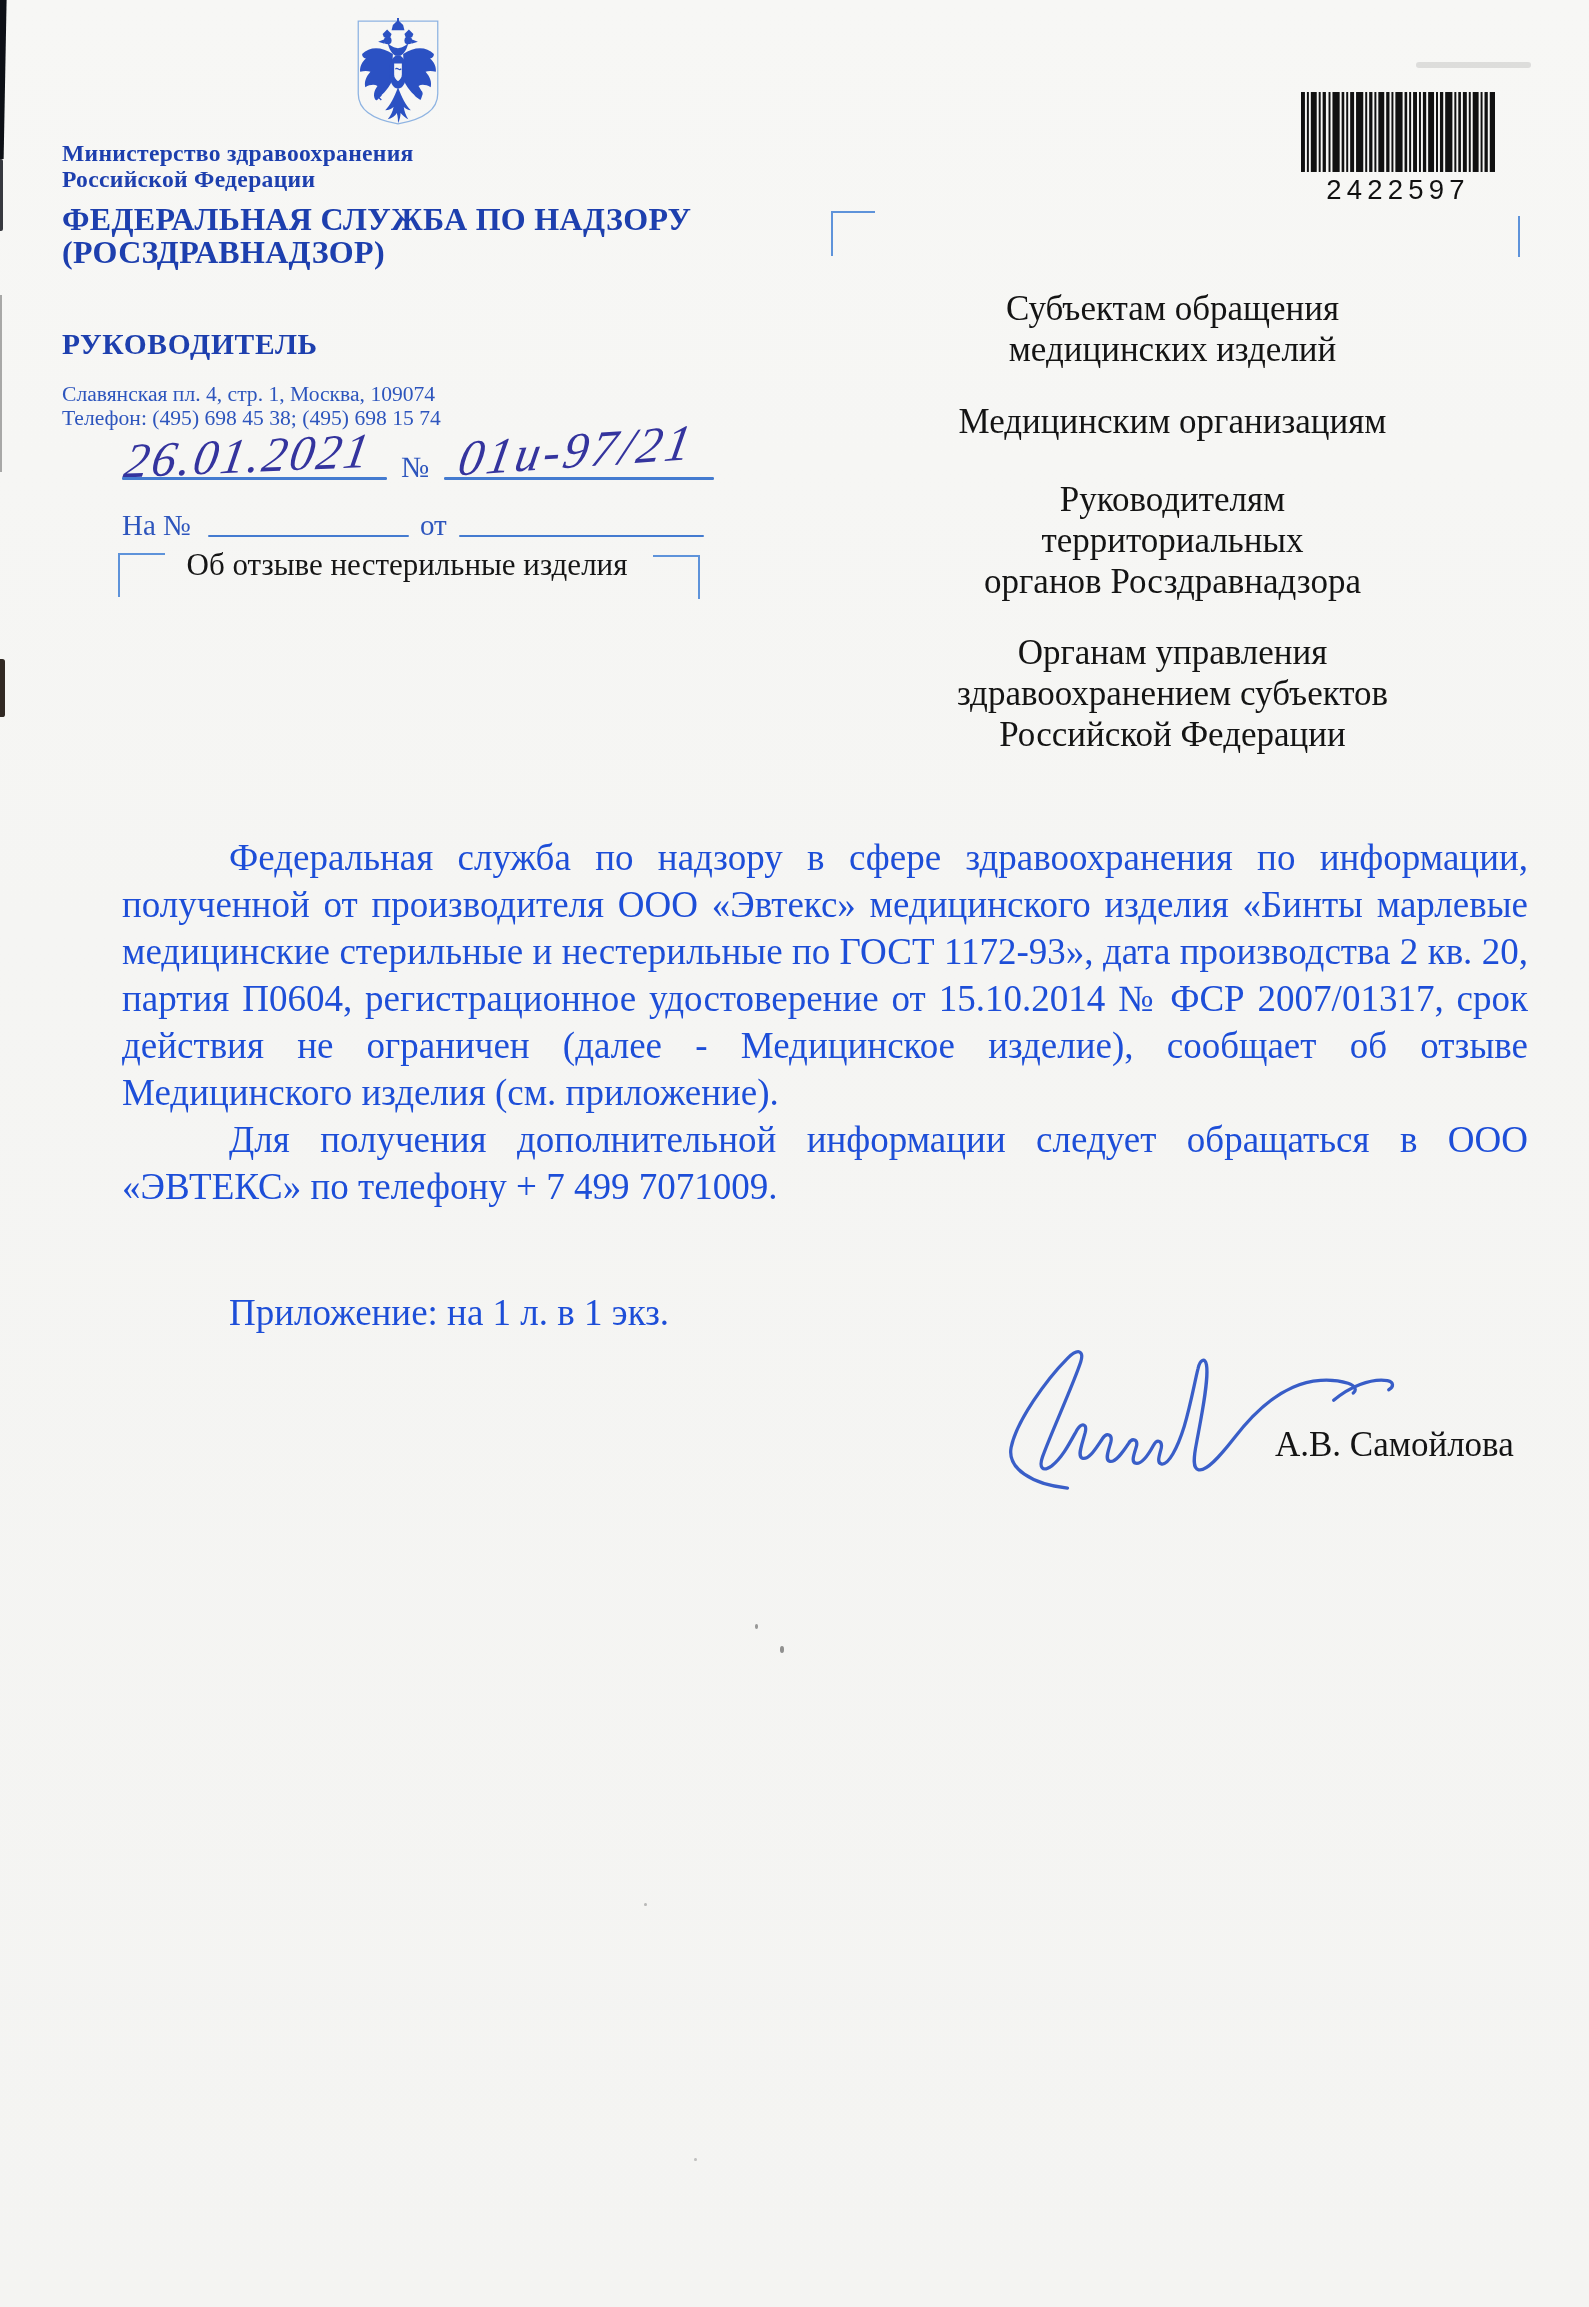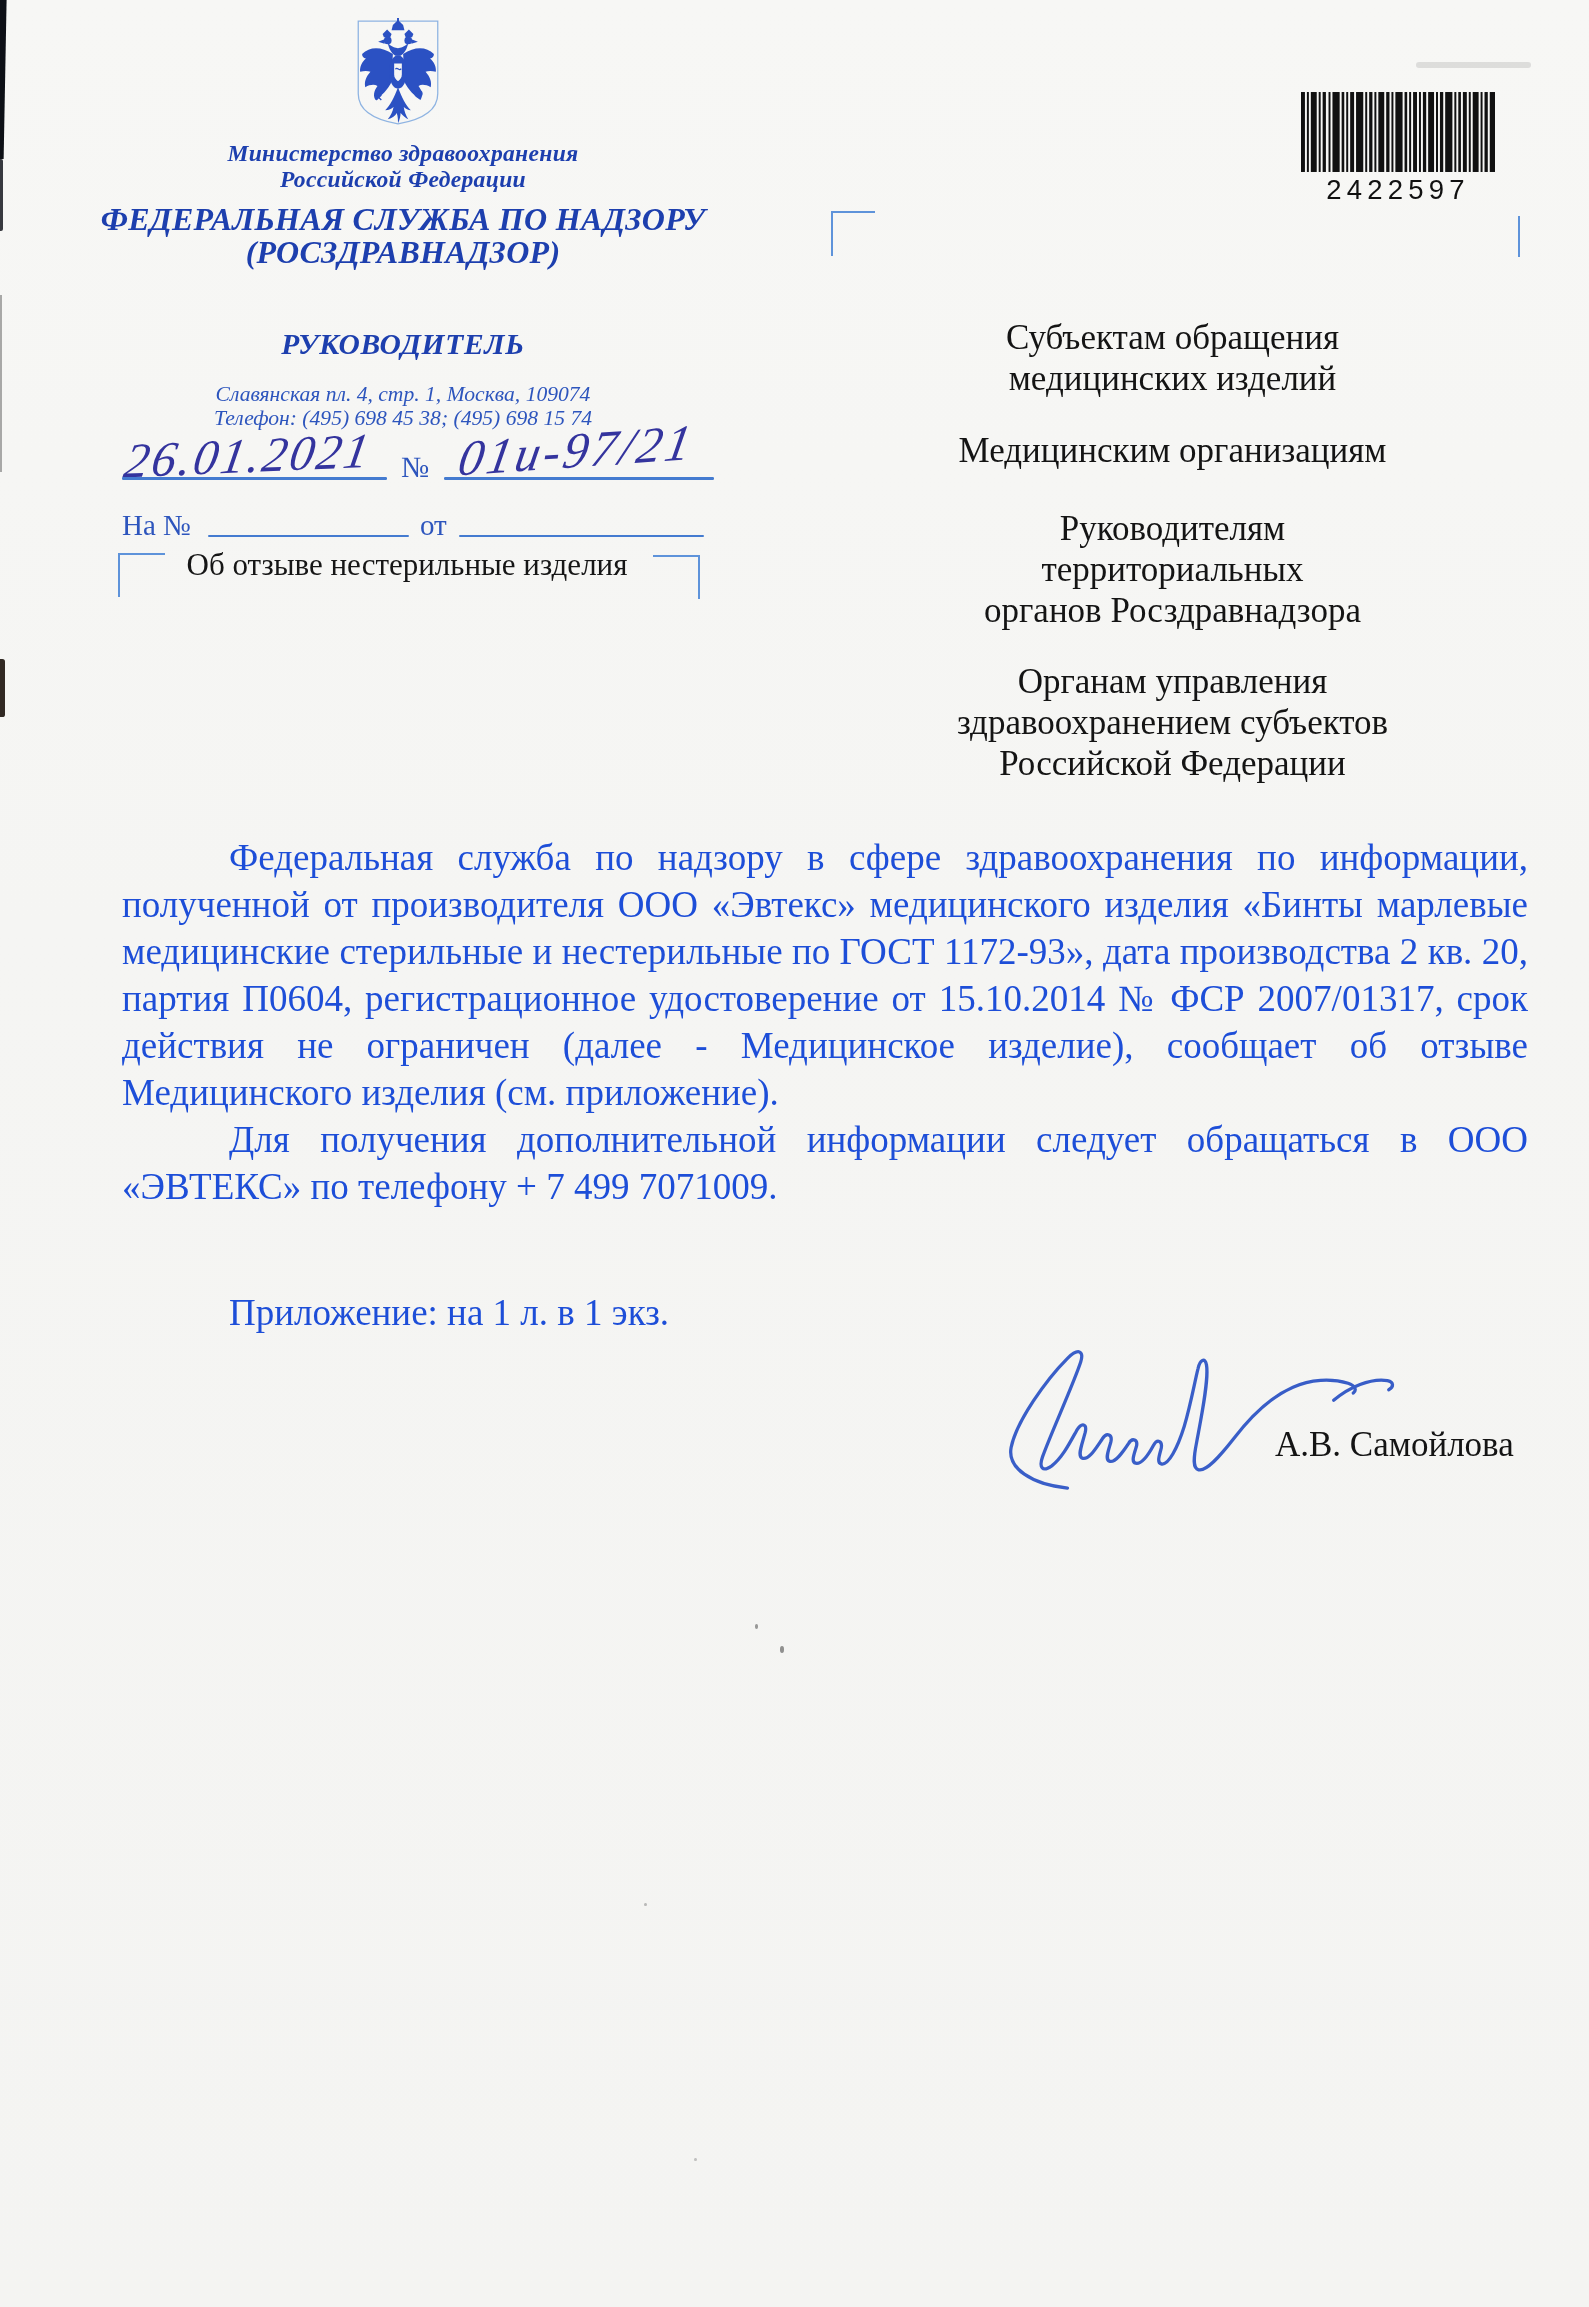--- a/index.html
+++ b/index.html
@@ -3,39 +3,39 @@
 <meta charset="utf-8">
 <style>
   html,body{margin:0;padding:0;}
   body{
     width:1589px;height:2307px;position:relative;overflow:hidden;
     background:linear-gradient(180deg,#f7f7f5 0%,#f5f5f3 40%,#f4f4f2 100%);
     font-family:"Liberation Serif", serif;
   }
   .abs{position:absolute;}
   
-  .lh-center{left:62px;width:682px;text-align:center;color:#1d3fae;font-style:italic;}
+  .lh-center{left:62px;width:682px;color:#1d3fae;}
   .ministry{top:140px;font-size:23.6px;font-weight:bold;line-height:26px;letter-spacing:0.3px;}
   .service{top:203px;font-size:32px;font-weight:bold;line-height:33px;letter-spacing:0.3px;}
   .ruka{top:328px;font-size:29.5px;font-weight:bold;letter-spacing:0.7px;}
   .addr{top:382px;font-size:21.6px;line-height:24px;color:#2d55bd;font-weight:normal;}
   
   .hand{font-style:italic;color:#34349e;font-family:"Liberation Serif",serif;white-space:nowrap;}
   .hand-date{left:125px;top:427px;font-size:49px;letter-spacing:2.6px;transform:rotate(-2.5deg) skewX(-12deg);}
   .hand-num{left:459px;top:421px;font-size:50px;letter-spacing:3.3px;transform:rotate(-4deg) skewX(-14deg);}
   .num-label{left:401px;top:451px;font-size:29.5px;color:#2d55bd;}
   .fline{background:#447bd0;height:2.6px;border-radius:1.3px;}
   .na-row{font-size:29px;color:#2d55bd;}
   
   .subject{left:118px;top:547px;width:578px;text-align:center;font-size:31px;color:#161616;}
   .brkt{width:45px;height:42px;border-top:2px solid #5e93da;}
   .brkt-l{border-left:2px solid #5e93da;}
   .brkt-r{border-right:2px solid #5e93da;}
   
-  .recips{left:888px;top:288px;width:569px;text-align:center;color:#141414;font-size:35px;line-height:41px;margin-top:29px;}
+  .recips{left:888px;top:288px;width:569px;text-align:center;color:#141414;font-size:35px;line-height:41px;}
   .rgroup{margin:0 0 31px 0;}
   
   .bc-num{left:1301px;top:174px;width:194px;text-align:center;font-family:"Liberation Sans",sans-serif;
           font-size:27.5px;letter-spacing:5.2px;color:#111;}
   
   .bodytext{left:122px;top:834px;width:1406px;font-size:37px;line-height:47px;color:#1d4ed8;}
   .bodytext p{margin:0;text-indent:107px;text-align:justify;}
   .bodytext p.attach{margin-top:79px;text-align:left;}
   
   .sig-name{left:1275px;top:1425px;font-size:35px;color:#141414;white-space:nowrap;}

